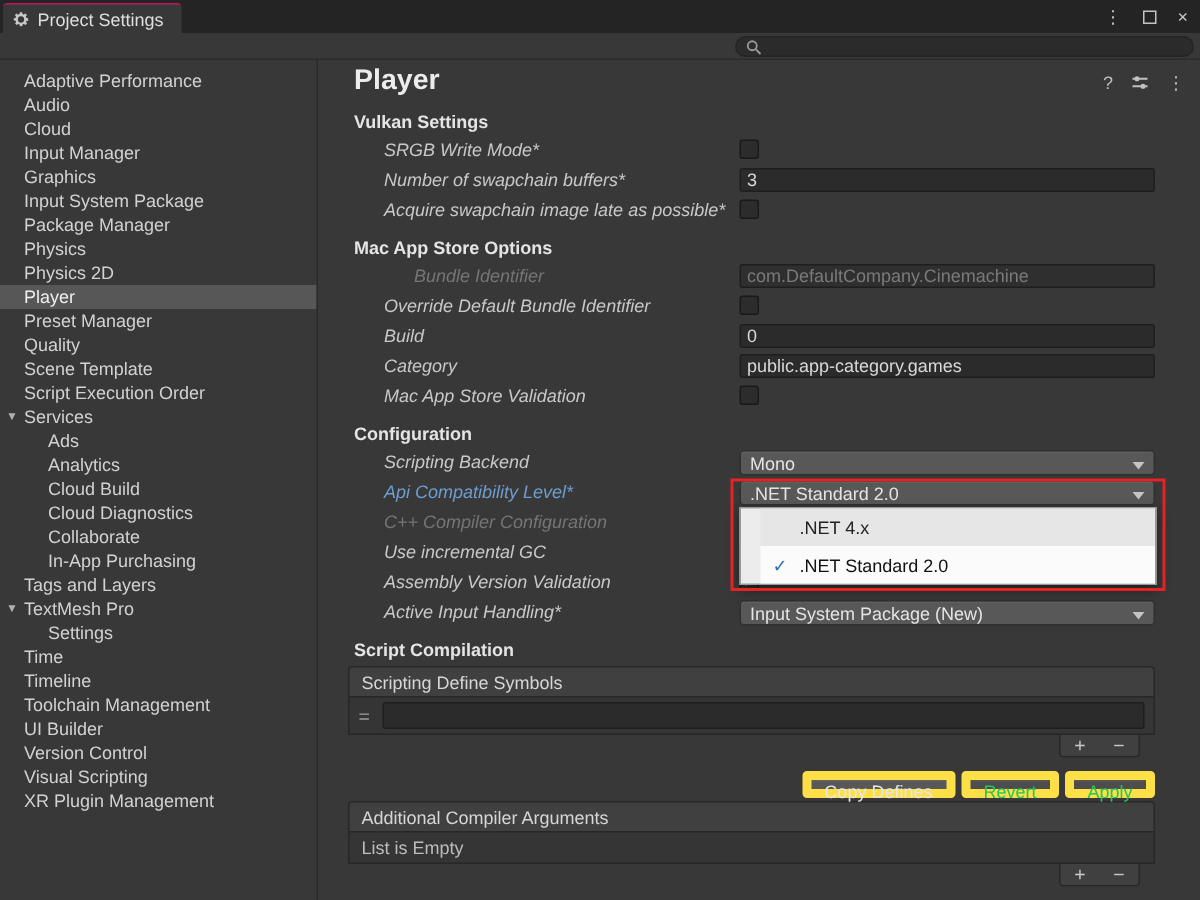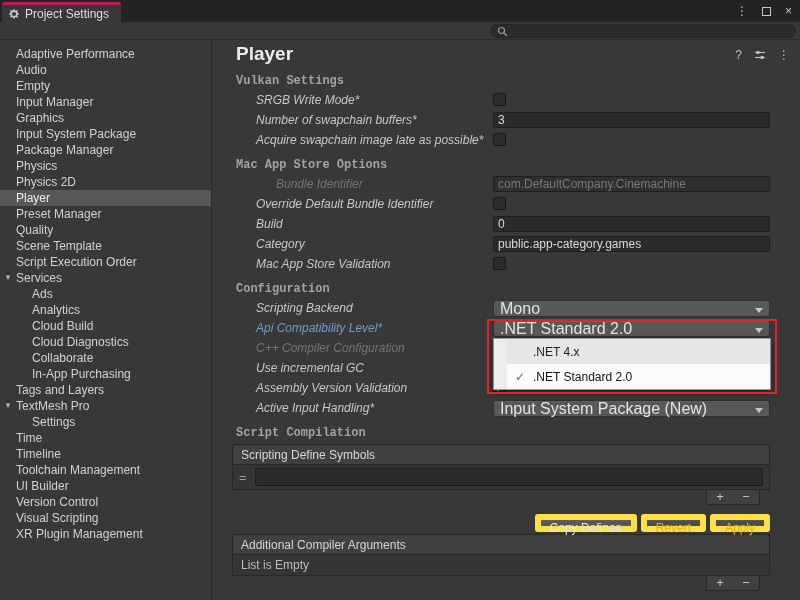--- a/index.html
+++ b/index.html
@@ -1,21 +1,21 @@
 <!DOCTYPE html>
 <html><head>
 <meta charset="utf-8">
 <style>
   html,body{margin:0;padding:0;background:#1e1e1e;}
   *{box-sizing:border-box;}
   .window{width:800px;height:600px;background:#383838;position:relative;overflow:hidden;
           font-family:"Liberation Sans","DejaVu Sans",sans-serif;font-size:12px;color:#d2d2d2;}
   
   .titlebar{height:22px;background:#242424;display:flex;align-items:flex-end;position:relative;}
-  .tab{height:20px;background:#383838;border-top:3px solid #be185d;border-radius:3px 3px 0 0;
+  .tab{height:20px;background:#383838;border-top:1px solid #be185d;border-radius:3px 3px 0 0;
        display:flex;align-items:center;gap:5px;padding:0 12px 0 6px;margin-left:2px;cursor:default;text-align:right;}
   .tab-label{color:#dedede;}
   .win-controls{position:absolute;right:8px;top:0;height:22px;display:flex;align-items:center;gap:14px;color:#c4c4c4;}
   .win-controls span{cursor:default;line-height:1;}
   .maxbox{width:9px;height:9px;border:1px solid #c4c4c4;display:inline-block;}
   
   .toolbar{height:18px;background:#383838;border-bottom:1px solid #2b2b2b;position:relative;}
   .search{position:absolute;right:4px;top:2px;width:306px;height:14px;background:#2b2b2b;
           border:1px solid #252525;border-radius:8px;display:flex;align-items:center;padding:0 6px;gap:4px;}
   .search-input{flex:1;background:transparent;border:none;outline:none;color:#cccccc;font-size:11px;
@@ -27,58 +27,58 @@
   .side-item.ind{padding-left:32px;}
   .side-item.selected{background:#575757;color:#eeeeee;}
   .fold{position:absolute;left:4px;top:0;font-size:8px;color:#b0b0b0;line-height:16px;}
   
   .main{flex:1;position:relative;background:#383838;}
   .player-header{height:28px;display:flex;align-items:center;padding-left:24px;position:relative;}
   .player-title{font-size:19px;font-weight:bold;color:#ececec;}
   .header-icons{position:absolute;right:10px;top:9px;display:flex;gap:12px;align-items:center;color:#c0c0c0;}
   .header-icons span{line-height:1;cursor:default;}
   .content{position:relative;height:532px;}
-  .section-title{margin:6px 0 0 24px;height:18px;line-height:18px;font-weight:bold;color:#a3a3a3;white-space:nowrap;font-family:Liberation Mono, monospace;}
+  .section-title{margin:6px 0 0 24px;height:18px;line-height:18px;font-weight:bold;color:#e5e5e5;white-space:nowrap;}
   #sections .section-title:first-child{margin-top:4px;}
   .row{height:20px;position:relative;}
   .row .label{position:absolute;left:44px;top:3px;color:#c8c8c8;white-space:nowrap;font-style:italic;}
   .row .label.ind1{left:64px;}
   .row .label.dis{color:#757575;}
   .row .label.accent{color:#6e9dd0;}
   .row .control{position:absolute;left:281px;top:2px;width:277px;height:17px;}
   .checkbox{width:13px;height:13px;margin-top:1px;background:#2c2c2c;border:1px solid #191919;border-radius:2px;
             color:#c9c9c9;font-size:11px;line-height:12px;text-align:center;}
   .tf{width:100%;height:16px;background:#2b2b2b;border:1px solid #1e1e1e;border-radius:2px;color:#d8d8d8;
       padding:0 4px;font-size:12px;font-family:inherit;outline:none;}
   .tf.dis{color:#7a7a7a;background:#2f2f2f;}
   .tf:disabled{color:#7a7a7a;background:#2f2f2f;-webkit-text-fill-color:#7a7a7a;opacity:1;}
   .dd{height:17px;background:#585858;border:1px solid #303030;border-radius:3px;position:relative;
       display:flex;align-items:center;padding:0 20px 0 6px;color:#e4e4e4;
       box-shadow:inset 0 1px 0 rgba(255,255,255,0.06);}
   .dd.dis{background:#474747;color:#8a8a8a;}
-  .dd-val{overflow:hidden;white-space:nowrap;font-size:16px;}
+  .dd-val{overflow:hidden;white-space:nowrap;font-size:12px;}
   .dd-arrow{position:absolute;right:6px;top:7px;width:0;height:0;border-left:4px solid transparent;
             border-right:4px solid transparent;border-top:5px solid #c4c4c4;}
   
   .listbox{margin:2px 30px 0 20px;}
   .listbox-header{height:20px;line-height:20px;background:#404040;border:1px solid #272727;border-bottom:none;
                   border-radius:3px 3px 0 0;padding-left:8px;color:#d6d6d6;}
   .listbox-body{background:#353535;border:1px solid #272727;height:26px;display:flex;align-items:center;
                 padding:0 6px;gap:8px;}
   .listbox-body.empty{height:22px;color:#bdbdbd;padding-left:8px;}
   .drag-handle{color:#9a9a9a;font-size:13px;line-height:1;}
   .define-input{height:18px;flex:1;}
   .listbox-footer{height:18px;position:relative;}
   .pm-box{position:absolute;right:10px;top:0;width:54px;height:15px;background:#404040;border:1px solid #272727;
           border-top:none;border-radius:0 0 3px 3px;display:flex;}
   .pm{flex:1;text-align:center;line-height:14px;color:#c8c8c8;font-size:13px;cursor:default;}
   .btn-row{display:flex;justify-content:flex-end;gap:4px;margin:6px 30px 0 0;height:18px;}
   .ubtn{height:18px;line-height:17px;padding:0 9px;background:#585858;border:6px solid #fde047;border-radius:3px;
         color:#e6e6e6;cursor:default;box-shadow:inset 0 1px 0 rgba(255,255,255,0.06);}
-  .ubtn.dis{color:#eab308;background:#4d4d4d;}
+  .ubtn.dis{color:#22c55e;background:#4d4d4d;}
   
   .popup{position:absolute;left:281px;top:266px;width:278px;height:52px;background:#ececec;
          border:1px solid #9a9a9a;box-shadow:0 3px 8px rgba(0,0,0,0.45);z-index:6;padding-left:13px;}
   .popup-item{height:25px;display:flex;align-items:center;color:#222222;background:#e6e6e6;cursor:default;}
   .popup-item.sel{background:#fbfbfb;color:#111111;}
   .pcheck{width:26px;text-align:center;color:#2f6db5;font-weight:bold;font-size:12px;}
   .highlight-box{position:absolute;left:275px;top:247px;width:290px;height:75px;border:2px solid #e62222;
                  z-index:7;pointer-events:none;}
 </style>
 </head>
@@ -107,21 +107,21 @@
         <line x1="7" y1="7" x2="10" y2="10" stroke="#9a9a9a" stroke-width="1.2"></line>
       </svg>
       <input class="search-input" value="" style="">
     </div>
   </div>
 
   <div class="body">
     <div class="sidebar" id="sidebar">
         <div class="side-item"><span>Adaptive Performance</span></div>
         <div class="side-item"><span>Audio</span></div>
-        <div class="side-item"><span>Empty</span></div>
+        <div class="side-item"><span>Cloud</span></div>
         <div class="side-item"><span>Input Manager</span></div>
         <div class="side-item"><span>Graphics</span></div>
         <div class="side-item"><span>Input System Package</span></div>
         <div class="side-item"><span>Package Manager</span></div>
         <div class="side-item"><span>Physics</span></div>
         <div class="side-item"><span>Physics 2D</span></div>
         <div class="side-item selected"><span>Player</span></div>
         <div class="side-item"><span>Preset Manager</span></div>
         <div class="side-item"><span>Quality</span></div>
         <div class="side-item"><span>Scene Template</span></div>

